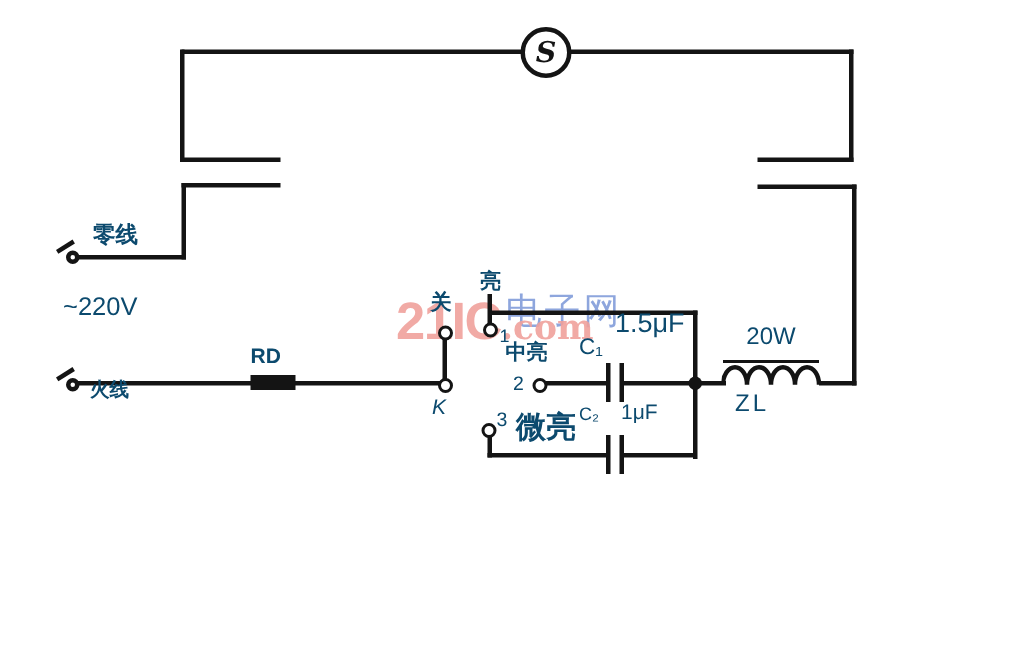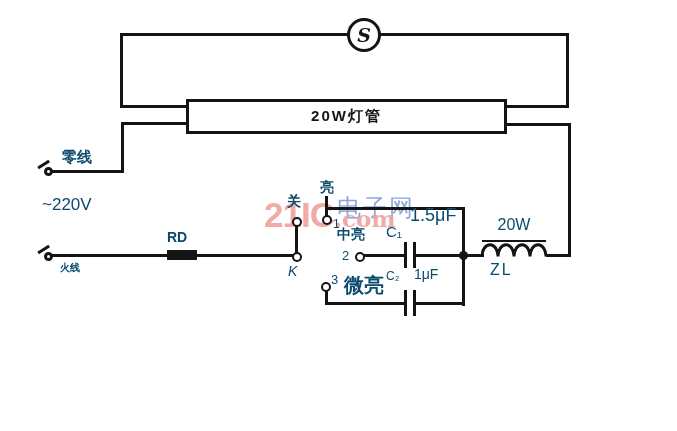--- a/index.html
+++ b/index.html
@@ -87,23 +87,20 @@
   <div class="w" style="left:416px;top:254px;width:48px;height:3px"></div>
   <div class="w" style="left:325px;top:290px;width:3px;height:15px"></div>
   <div class="w" style="left:325px;top:302px;width:81px;height:3px"></div>
   <div class="w" style="left:416px;top:302px;width:48px;height:3px"></div>
   <div class="w" style="left:295px;top:225px;width:3px;height:31px"></div>
 
   <div class="starter">
     <span>S</span>
   </div>
 
-  <div class="lamp">
-    <span>20W灯管</span>
-  </div>
 
   <div class="term" style="left:44px;top:167px"></div>
   <div class="term-slash" style="left:37px;top:163px"></div>
   <div class="term" style="left:44px;top:252px"></div>
   <div class="term-slash" style="left:37px;top:248px"></div>
 
   <div class="fuse"></div>
 
   <div class="contact" style="left:292px;top:217px"></div>
   <div class="contact" style="left:292px;top:252px"></div>
@@ -118,21 +115,21 @@
   <div class="plate" style="left:404px;top:290px"></div>
   <div class="plate" style="left:413px;top:290px"></div>
 
   <svg class="coil" width="67" height="15" viewBox="0 0 67 15">
     <path d="M1,13.5 A7.5,11 0 0 1 17,13.5 A7.5,11 0 0 1 33,13.5 A7.5,11 0 0 1 49,13.5 A7.5,11 0 0 1 65,13.5" fill="none" stroke="#141414" stroke-width="3"></path>
   </svg>
   <div class="uline"></div>
 
   <div class="lbl bold" style="left:62px;top:149px;font-size:15px">零线</div>
   <div class="lbl" style="left:42px;top:196px;font-size:17px">~220V</div>
-  <div class="lbl bold" style="left:60px;top:263px;font-size:10px">火线</div>
+  <div class="lbl bold" style="left:60px;top:253px;font-size:13px">火线</div>
   <div class="lbl bold" style="left:167px;top:230px;font-size:14px">RD</div>
   <div class="lbl" style="left:288px;top:264px;font-size:14px;font-style:italic">K</div>
   <div class="lbl bold" style="left:287px;top:194px;font-size:14px">关</div>
   <div class="lbl bold" style="left:320px;top:180px;font-size:14px">亮</div>
   <div class="lbl" style="left:333px;top:218px;font-size:12px">1</div>
   <div class="lbl bold" style="left:337px;top:227px;font-size:14px">中亮</div>
   <div class="lbl" style="left:342px;top:249px;font-size:13px">2</div>
   <div class="lbl" style="left:331px;top:273px;font-size:13px">3</div>
   <div class="lbl bold" style="left:344px;top:275px;font-size:20px">微亮</div>
   <div class="lbl" style="left:386px;top:224px;font-size:15px">C₁</div>

